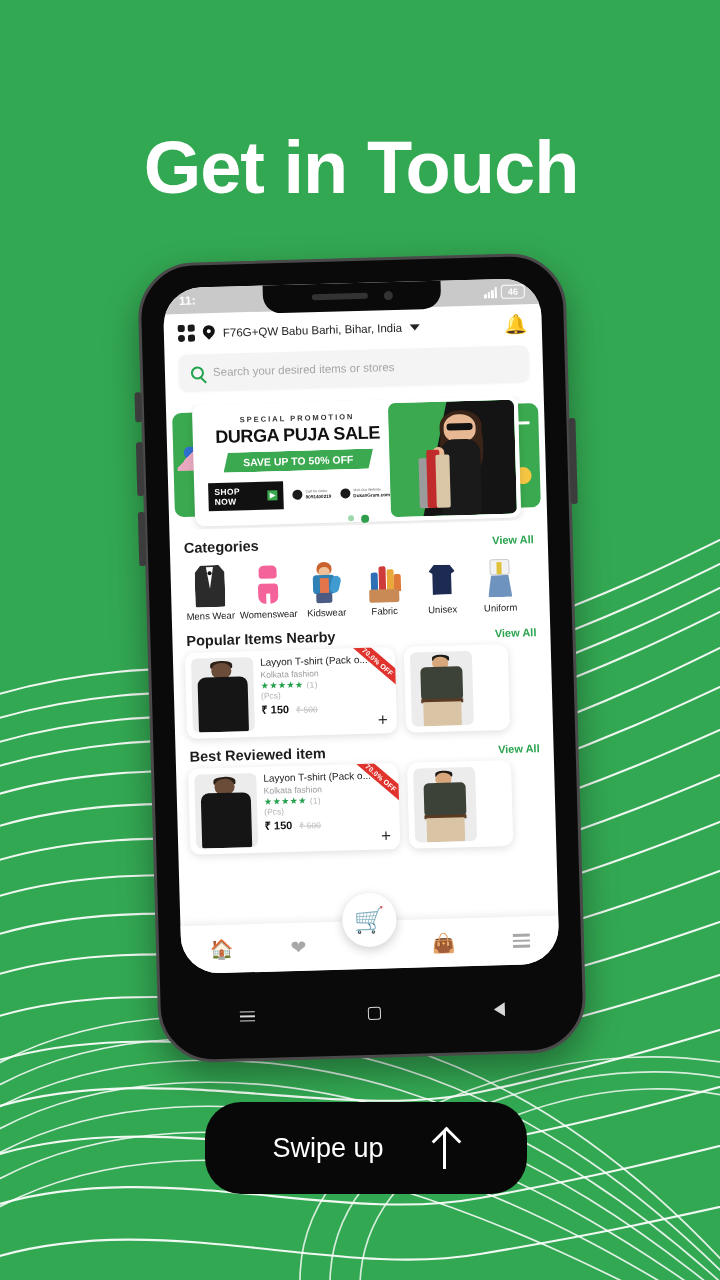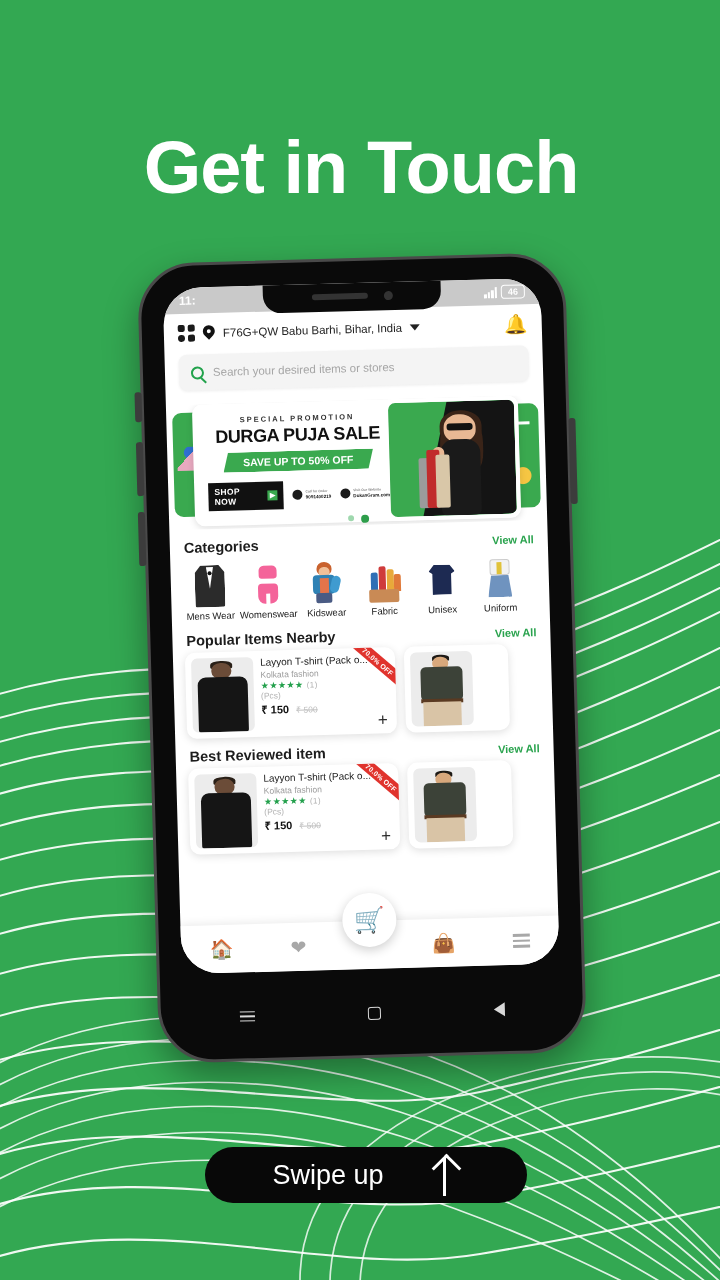--- a/index.html
+++ b/index.html
@@ -264,23 +264,23 @@
     display:flex; align-items:center; justify-content:space-around;
     color:#d8d8d8; font-size:15px;
   }
   .nb-sq { width:13px; height:13px; border:1.6px solid #d8d8d8; border-radius:3px; }
   .nb-tri { width:0;height:0;border-top:7px solid transparent;border-bottom:7px solid transparent;border-right:11px solid #d8d8d8; }
   .nb-bars { display:flex; flex-direction:column; gap:3px; }
   .nb-bars i { width:15px; height:1.6px; background:#d8d8d8; display:block; }
 
   
   .swipe {
-    position:absolute; left:205px; top:1102px; width:322px; height:56px;
+    position:absolute; left:205px; top:1102px; width:322px; height:92px;
     background:#080808; border-radius:36px; display:flex; align-items:center;
-    justify-content:center; gap:46px; z-index:5;margin-top:45px;
+    justify-content:center; gap:46px; z-index:5;
   }
   .swipe .txt { color:#fff; font-size:27px; }
   .swipe .up { width:30px; height:42px; position:relative; }
   .swipe .up:before { content:""; position:absolute; left:13px; top:4px; width:3px; height:38px; background:#fff; }
   .swipe .up:after {
     content:""; position:absolute; left:6px; top:4px; width:18px; height:18px;
     border-left:3px solid #fff; border-top:3px solid #fff; transform:rotate(45deg);
   }
 </style>
 </head>

